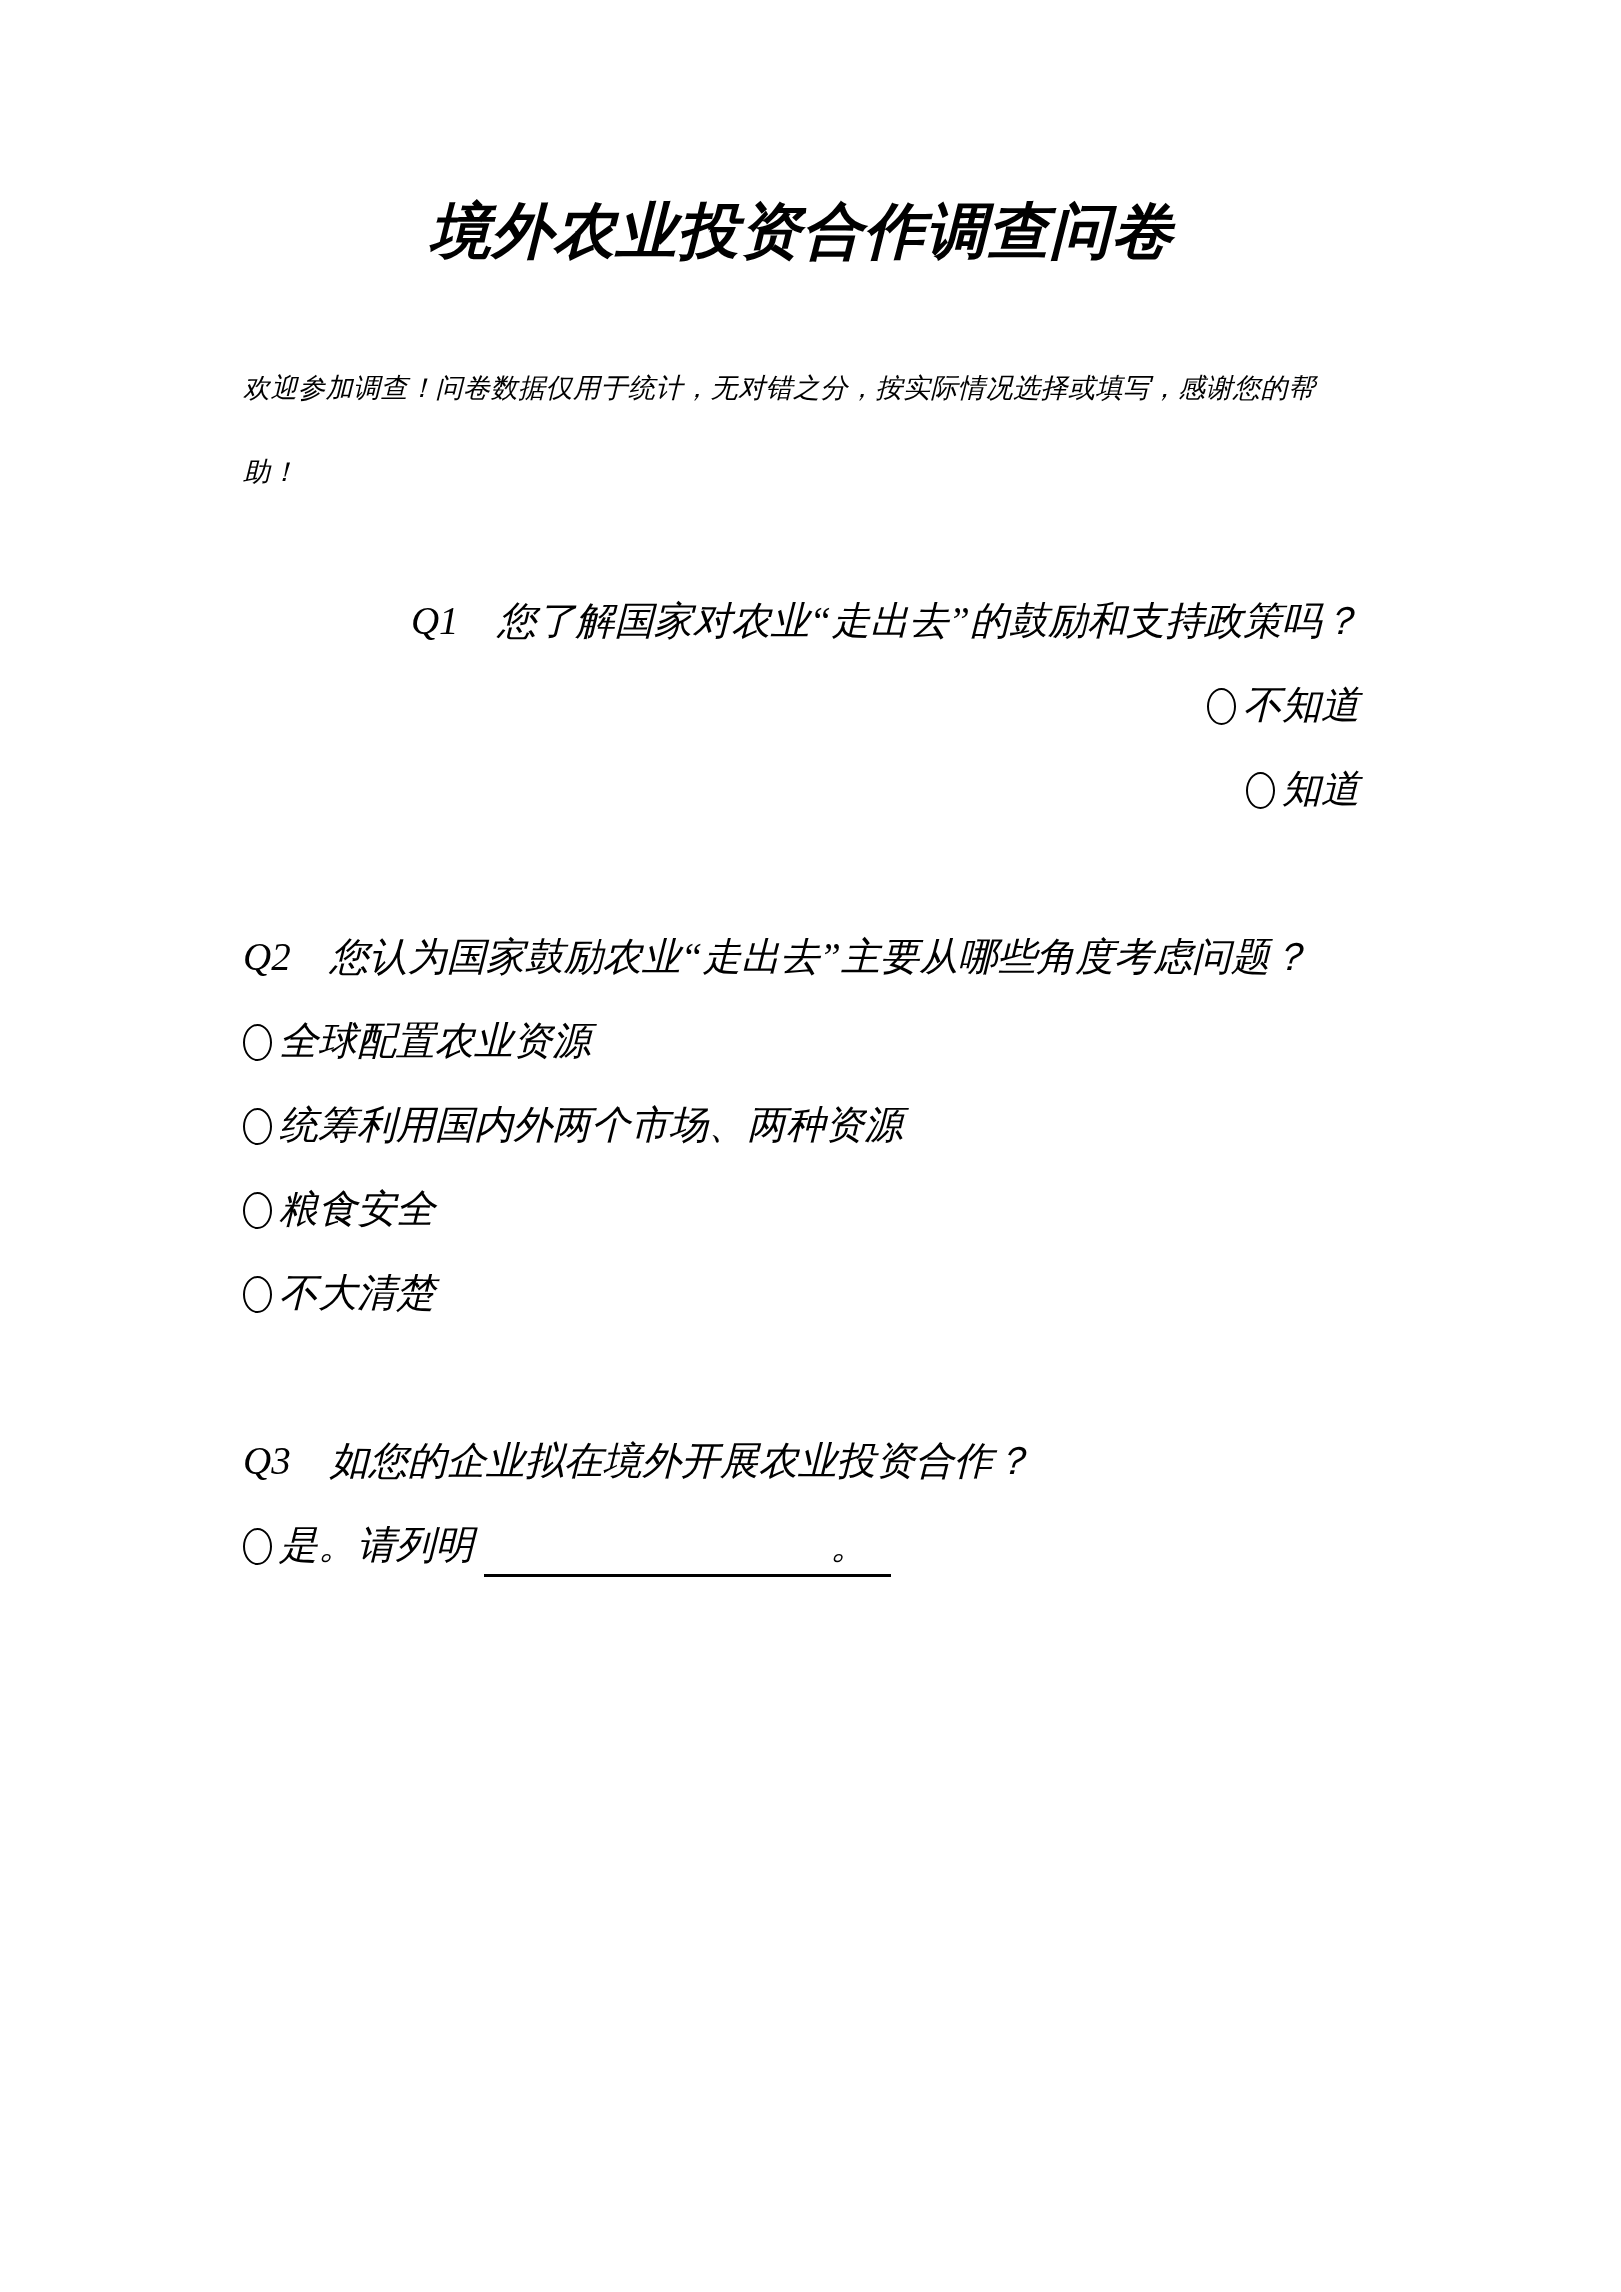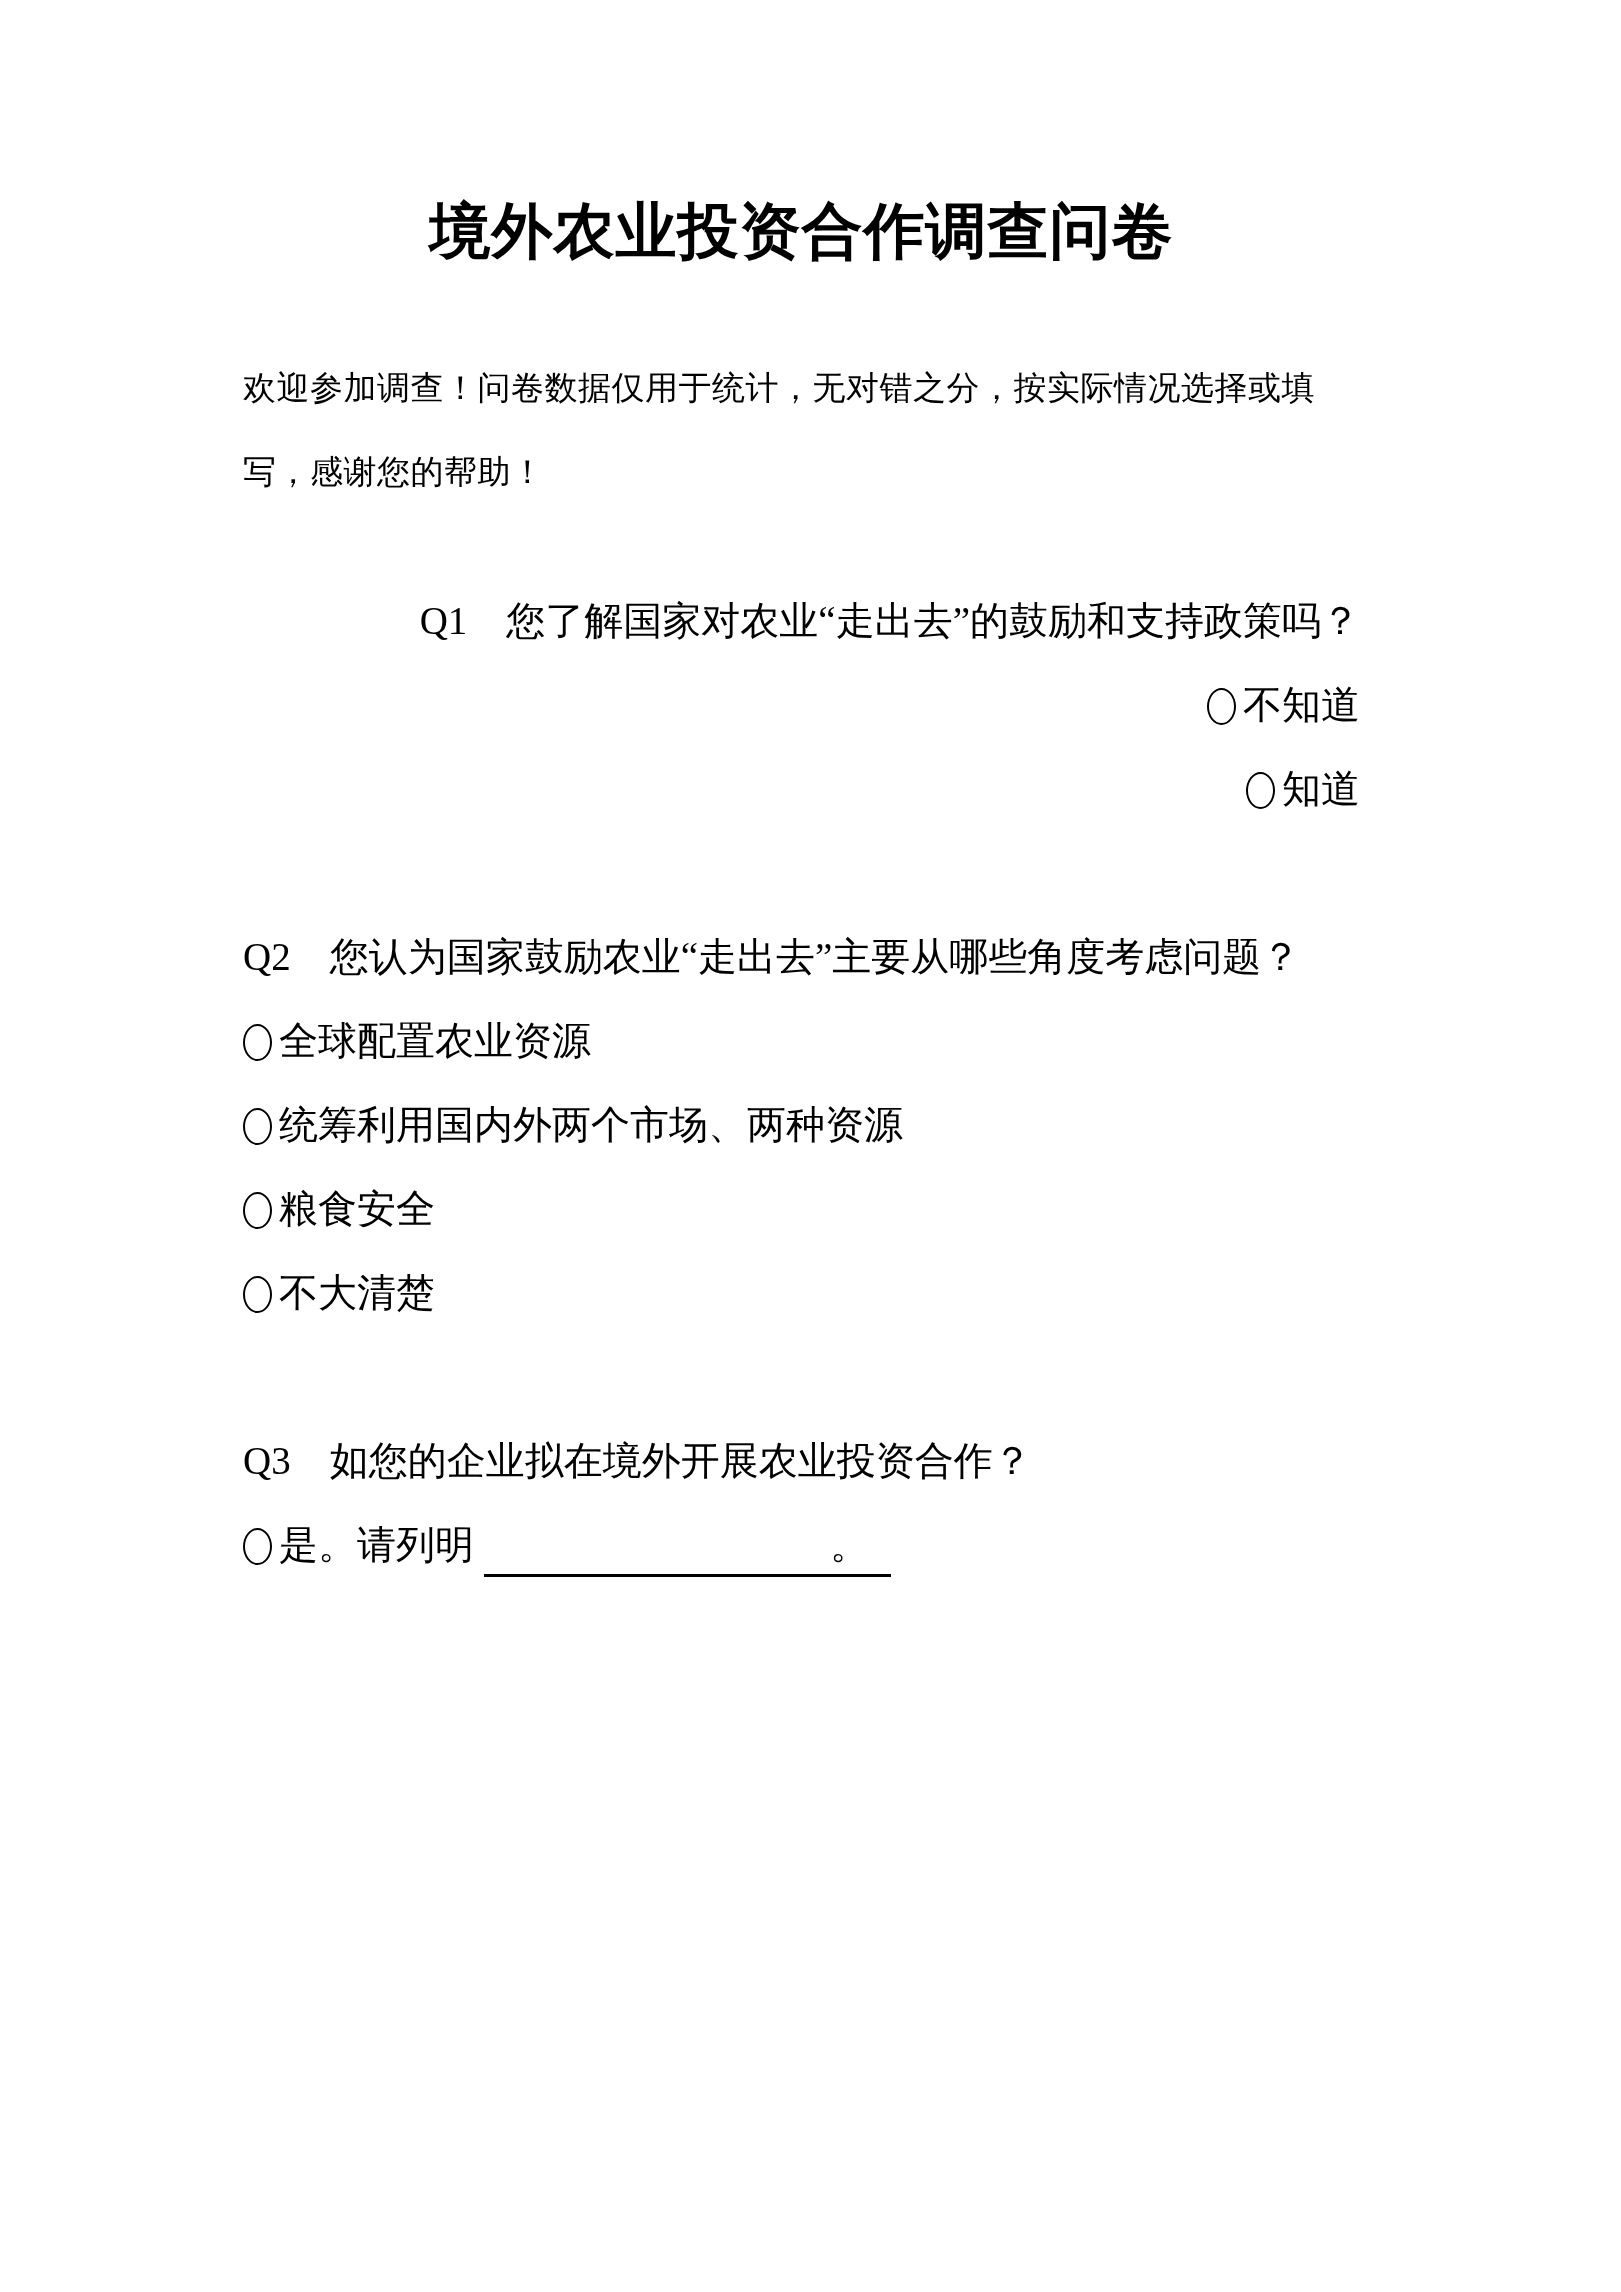--- a/index.html
+++ b/index.html
@@ -9,34 +9,35 @@
     height: 2293px;
     font-family: "Liberation Serif", "DejaVu Serif", serif;
     color: #000000;
   }
   .page {
     width: 1621px;
     height: 1767px;
     background: #ffffff;
     padding: 190px 261px 0 243px;
     overflow: hidden;
+    font-style: italic;
   }
   .content { width: 1117px; }
   .doc-title {
     font-family: "Liberation Sans", "DejaVu Sans", sans-serif;
     font-weight: bold;
     font-size: 61px;
     line-height: 82px;
     text-align: center;
     letter-spacing: 1px;
     white-space: nowrap;
   }
   .intro {
     margin-top: 74px;
-    font-size: 33px;
+    font-size: 27px;
     line-height: 84px;
     letter-spacing: 0.5px;
   }
   .question { margin-top: 84px; }
   .question.first { margin-top: 65px; text-align: right; }
   .q-text {
     font-size: 39px;
     line-height: 84px;
   }
   .option {

